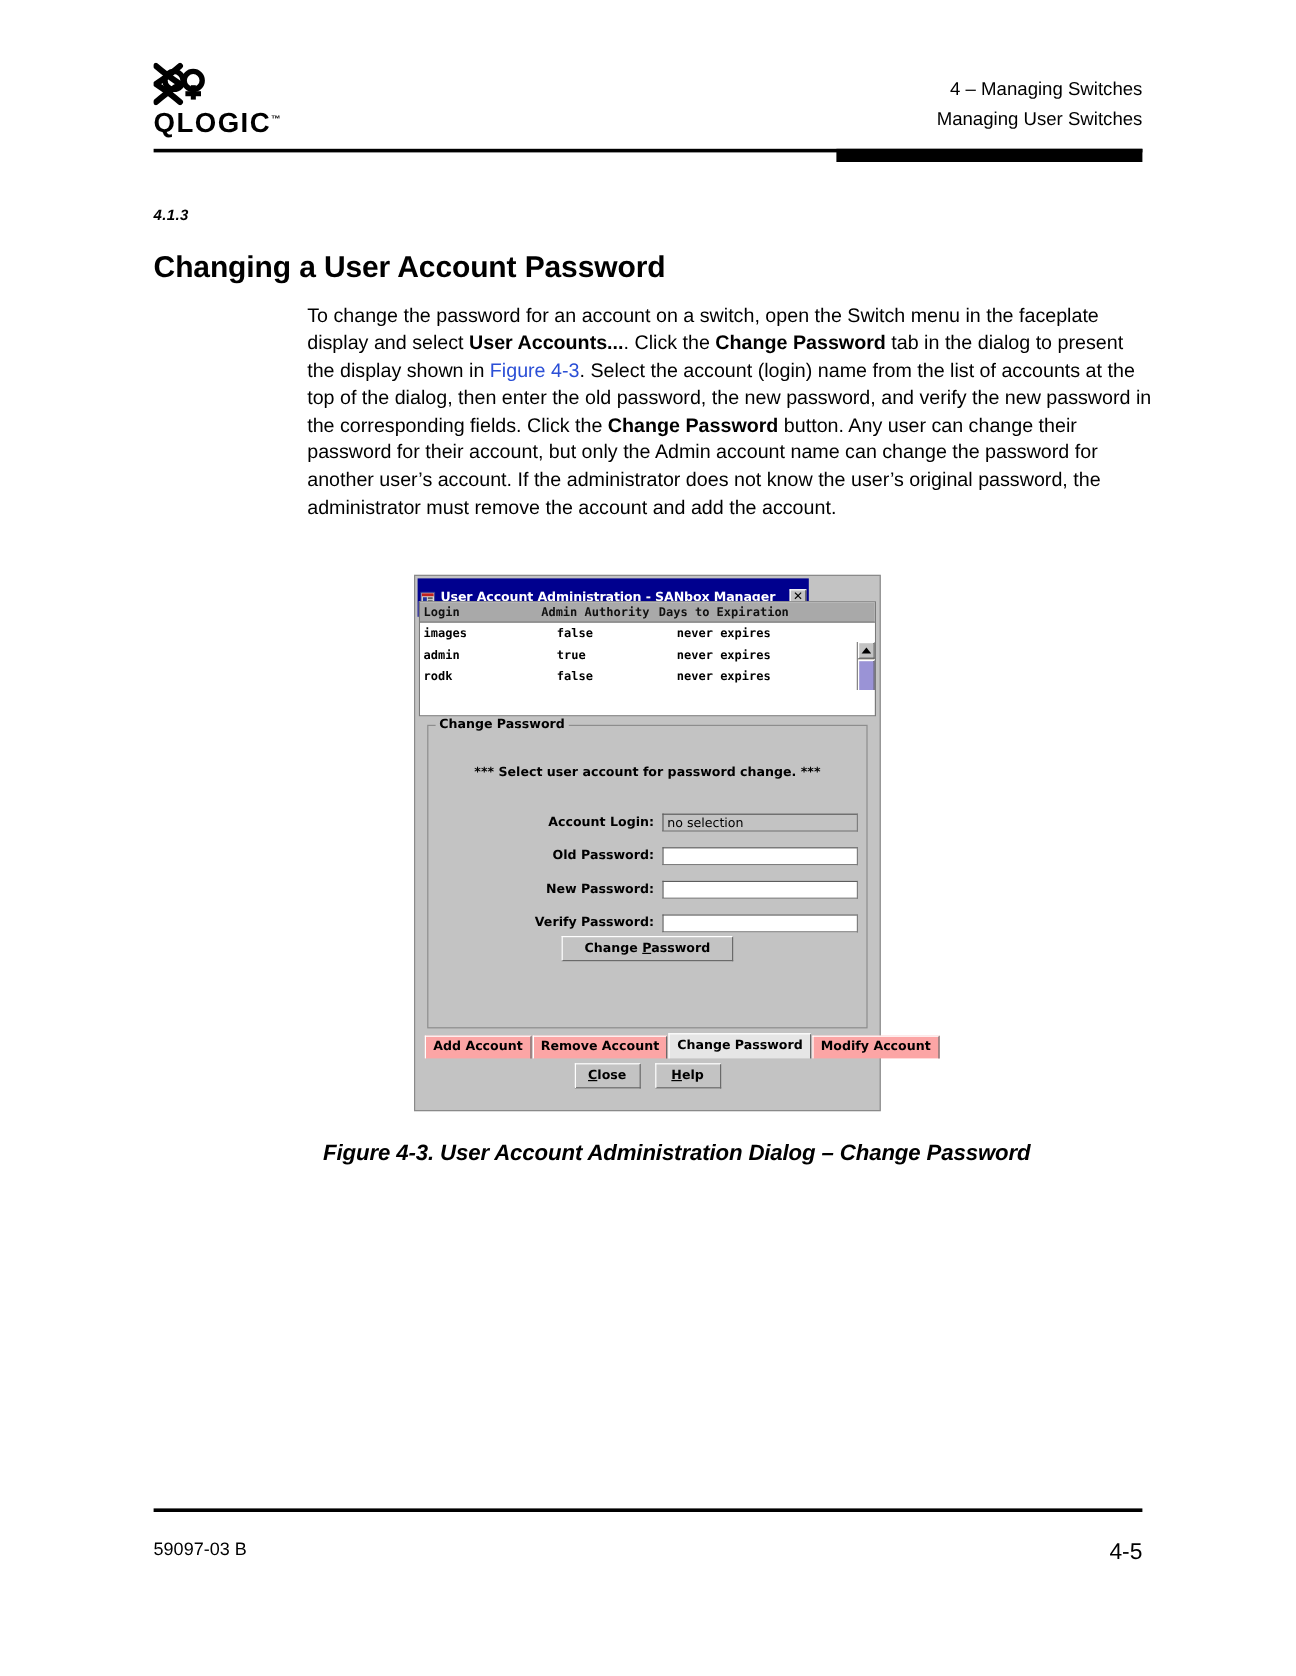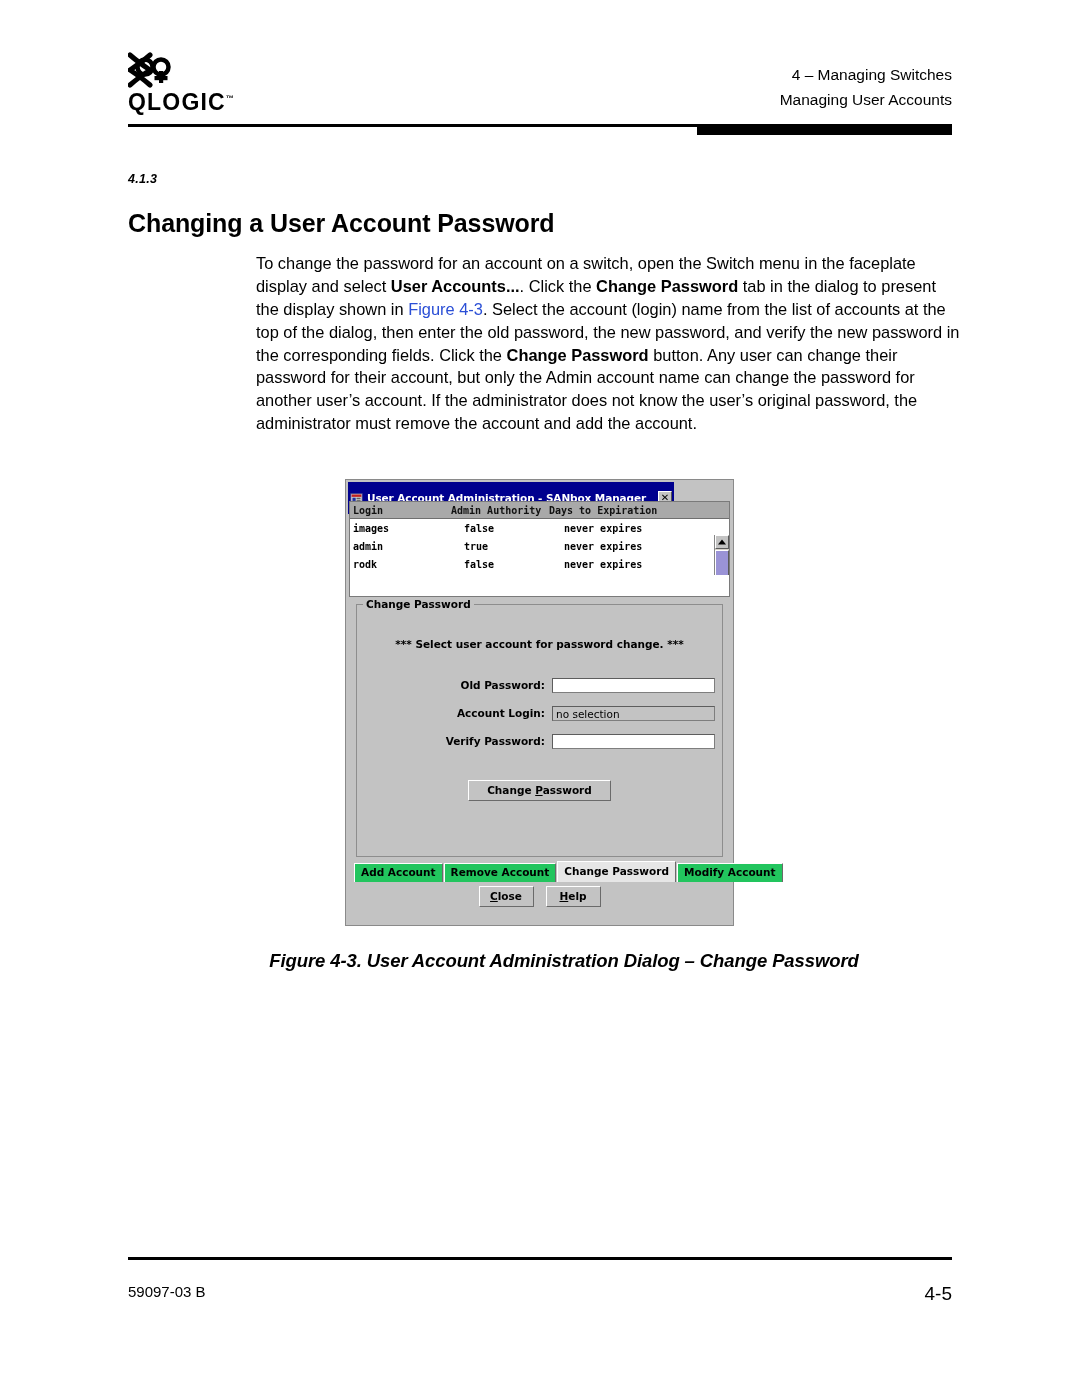--- a/index.html
+++ b/index.html
@@ -353,21 +353,21 @@
 
   
   .tabs {
     position: absolute;
     left: 8px; top: 381px;
     display: flex;
     align-items: flex-end;
   }
   .tab {
     height: 19px;
-    background: #22c55e;
+    background: #fca5a5;
     border: 1px solid #ffffff;
     border-right-color: #6a6a6a;
     border-bottom: none;
     box-sizing: border-box;
     font-size: 10.5px;
     font-weight: bold;
     font-family: "DejaVu Sans", sans-serif;
     color: #000;
     line-height: 17px;
     padding: 0 6px;
@@ -441,21 +441,21 @@
       <circle cx="17" cy="15" r="7.5" fill="none" stroke="#000" stroke-width="4.5"></circle>
       <circle cx="33" cy="15" r="7.5" fill="none" stroke="#000" stroke-width="4.5"></circle>
       <rect x="31" y="19" width="4.2" height="12" fill="#000"></rect>
       <rect x="26.5" y="24" width="13" height="4.2" fill="#000"></rect>
     </svg>
     <div class="logo-word"><span>QLOGIC</span><span class="logo-tm">™</span></div>
   </div>
 
   <div class="header-right">
     <div>4 – Managing Switches</div>
-    <div>Managing User Accounts</div>
+    <div>Managing User Switches</div>
   </div>
 
   <div class="header-rule-thin"></div>
   <div class="header-rule-thick"></div>
 </div>
 
 <div class="sec-num">4.1.3</div>
 <h1 class="sec-title">Changing a User Account Password</h1>
 
 <p class="body-para"><span>To change the password for an account on a switch, open the Switch menu in the faceplate display and select </span><b>User Accounts...</b><span>. Click the </span><b>Change Password</b><span> tab in the dialog to present the display shown in </span><a class="xref" href="#" style="text-decoration:none">Figure 4-3</a><span>. Select the account (login) name from the list of accounts at the top of the dialog, then enter the old password, the new password, and verify the new password in the corresponding fields. Click the </span><b>Change Password</b><span> button. Any user can change their password for their account, but only the Admin account name can change the password for another user’s account. If the administrator does not know the user’s original password, the administrator must remove the account and add the account.</span></p>
@@ -512,26 +512,30 @@
       </div>
     </div>
   </div>
 
   <div class="group-panel">
     <div class="group-title">Change Password</div>
     <div class="hint-text">*** Select user account for password change. ***</div>
 
     <div class="form-rows">
       <div class="form-row">
+        <div class="form-label">Account Login:</div>
+        <div class="form-input readonly">no selection</div>
+      </div>
+      <div class="form-row">
         <div class="form-label">Old Password:</div>
         <div class="form-input"></div>
       </div>
       <div class="form-row">
-        <div class="form-label">Account Login:</div>
-        <div class="form-input readonly">no selection</div>
+        <div class="form-label">New Password:</div>
+        <div class="form-input"></div>
       </div>
       <div class="form-row">
         <div class="form-label">Verify Password:</div>
         <div class="form-input"></div>
       </div>
     </div>
 
     <div class="btn-change-row">
       <div class="btn btn-change-password"><span>Change </span><span class="mn">P</span><span>assword</span></div>
     </div>

